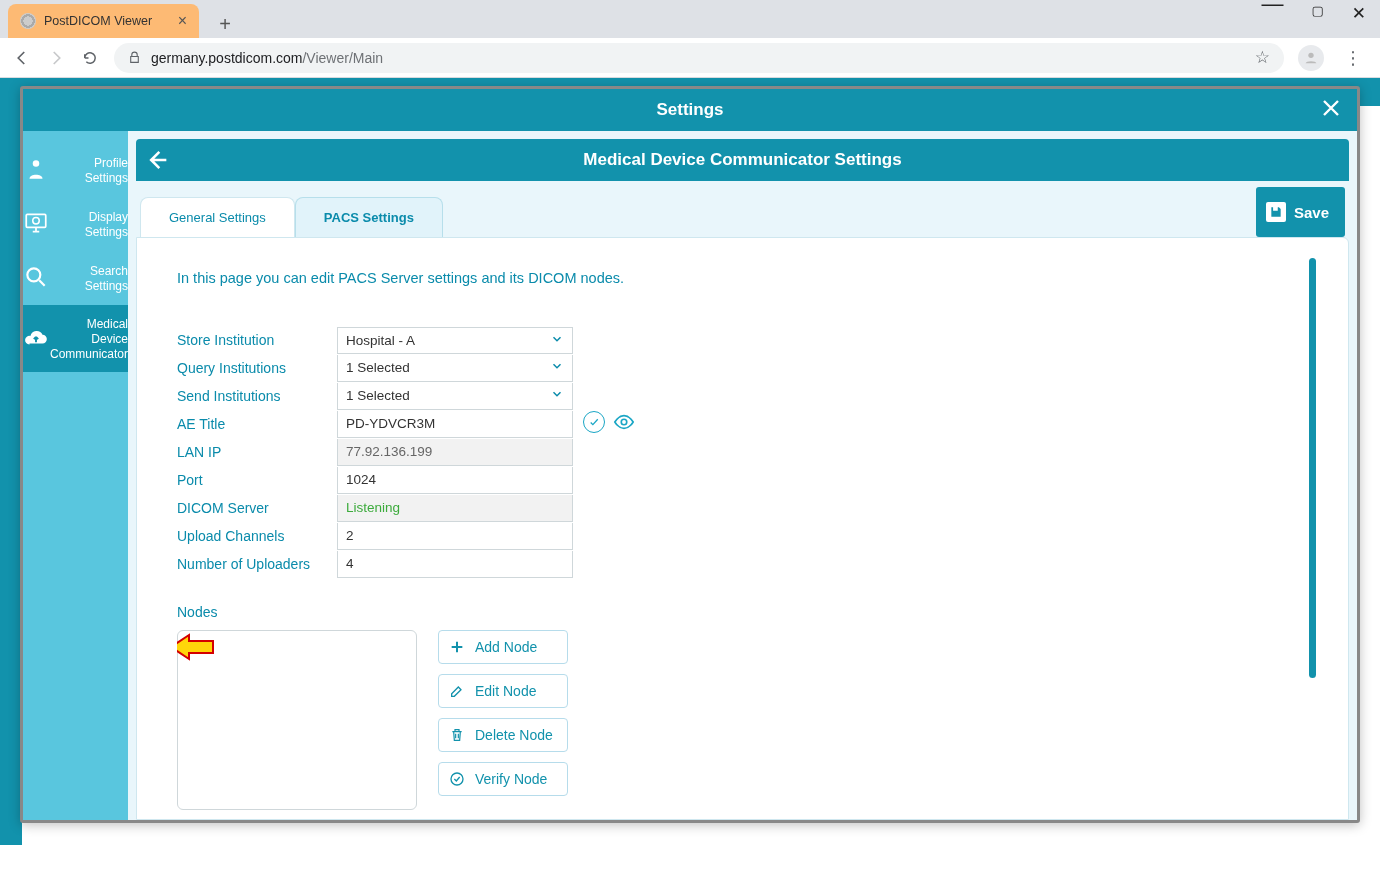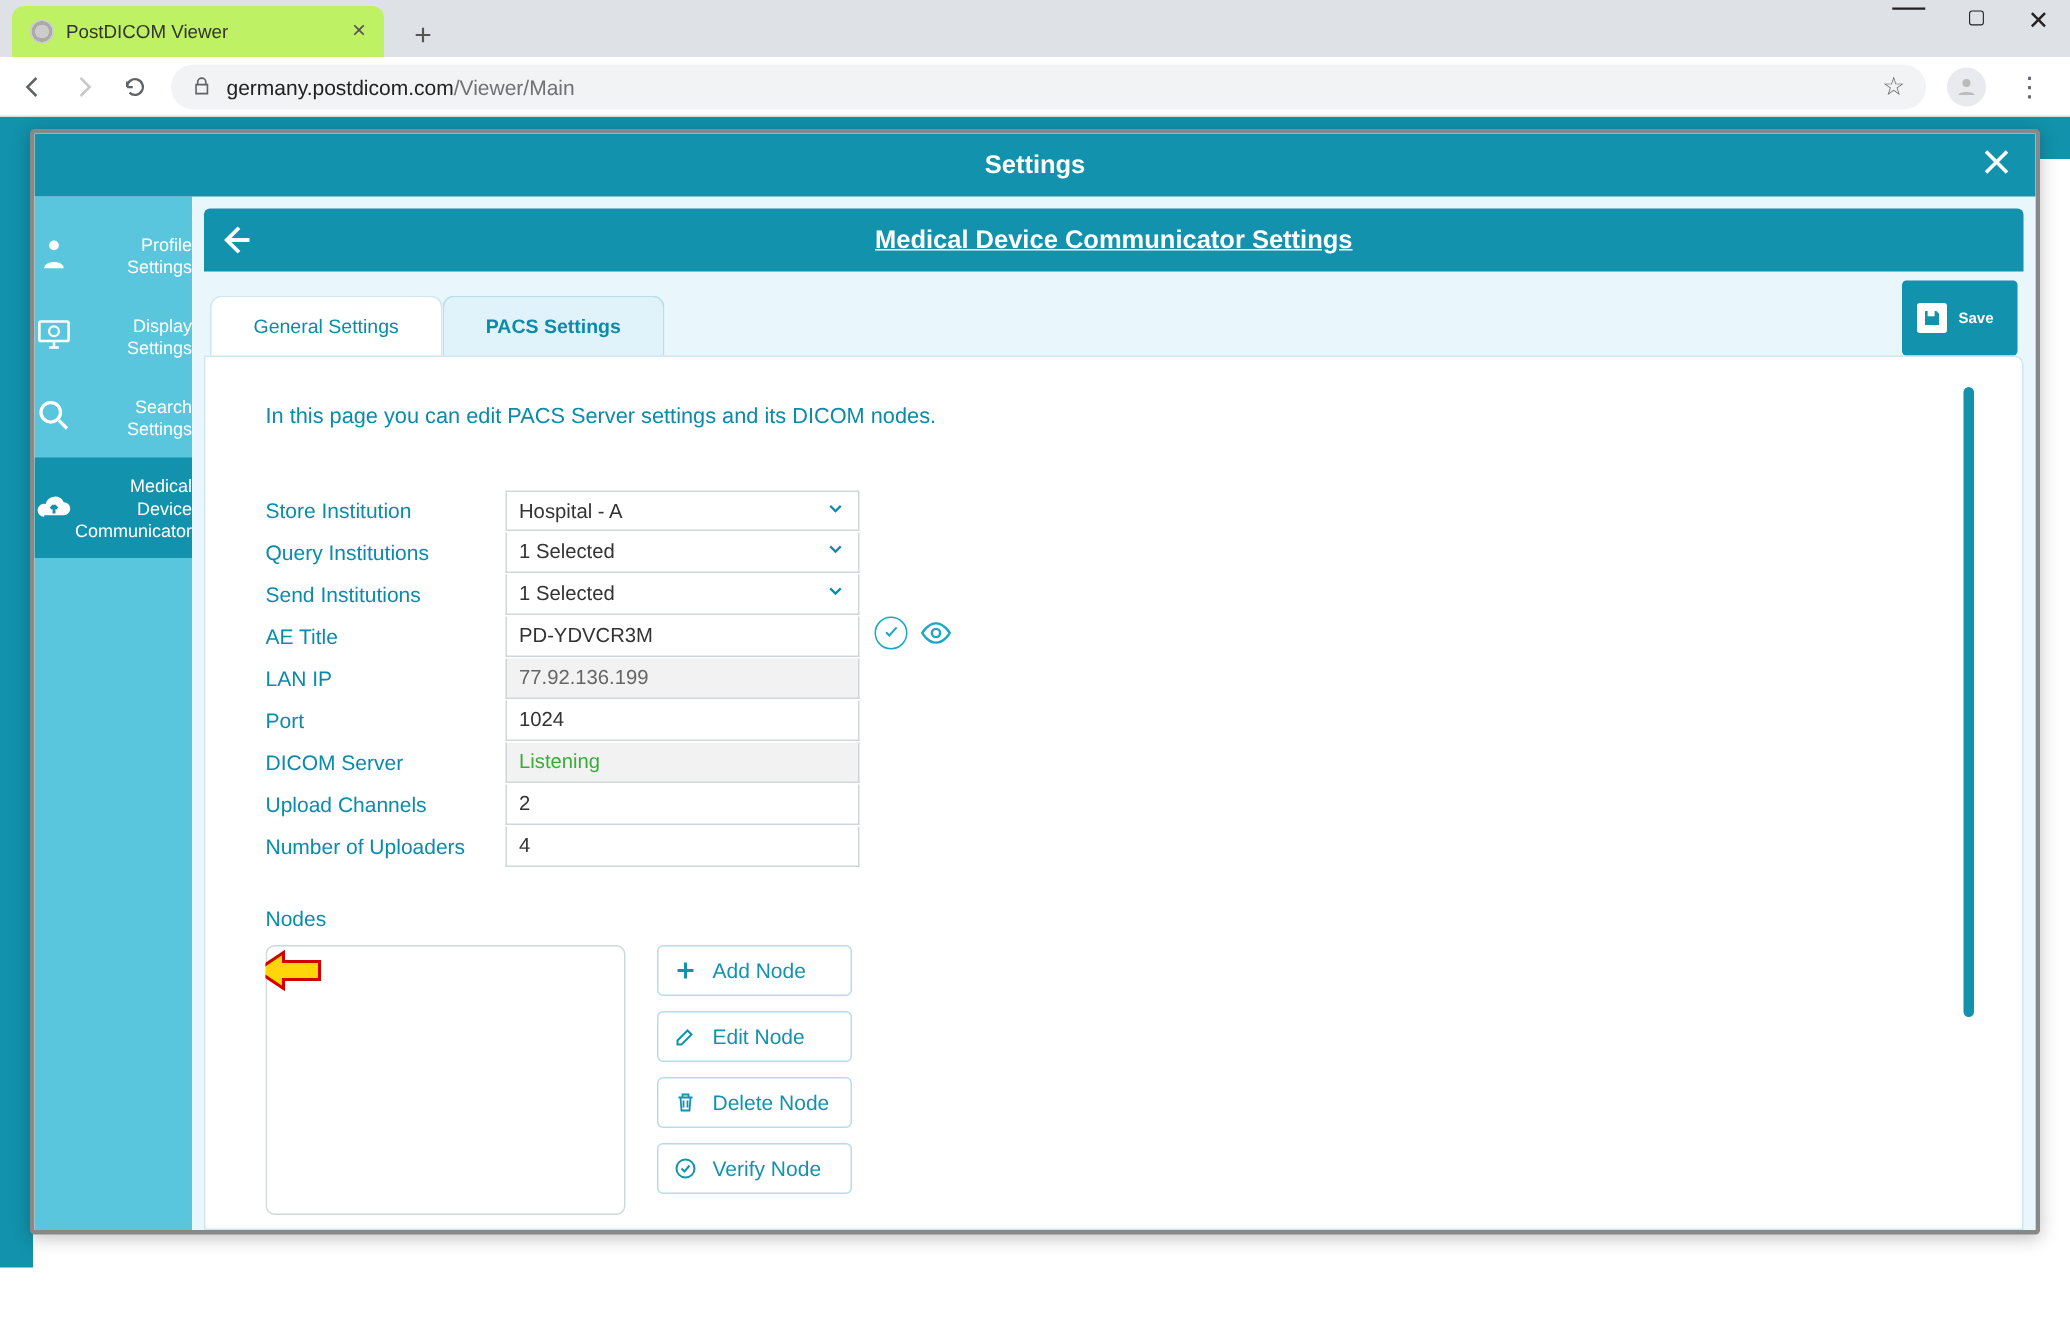--- a/index.html
+++ b/index.html
@@ -4,21 +4,21 @@
 <style>
   * { box-sizing: border-box; margin: 0; padding: 0; font-family: "Segoe UI", Arial, sans-serif; }
   body { width: 1380px; height: 880px; overflow: hidden; background: #fff; }
   .win-controls { margin-left: auto; display: flex; gap: 28px; font-size: 16px; color: #333; padding-right: 10px; }
   .win-min { font-size: 22px; line-height: 10px; }
   .win-max { font-size: 13px; }
   .win-close { font-size: 17px; }
 
   
   .tabbar { height: 38px; background: #dee1e6; display: flex; align-items: flex-end; padding: 0 8px; position: relative; }
-  .tab { height: 34px; background: #bef264; border-radius: 8px 8px 0 0; display: flex; align-items: center; padding: 0 12px; width: 248px; font-size: 12.5px; color: #333; position: relative; }
+  .tab { height: 34px; background: #fdba74; border-radius: 8px 8px 0 0; display: flex; align-items: center; padding: 0 12px; width: 191px; font-size: 12.5px; color: #333; position: relative; }
   .tab .favicon { width: 16px; height: 16px; border-radius: 50%; background: radial-gradient(circle, #ccc 40%, #aaa 41%, #aaa 60%, #ccc 61%); margin-right: 8px; }
   .tab .tab-close { margin-left: auto; font-size: 16px; color: #555; cursor: pointer; }
   .newtab { width: 28px; height: 28px; display: flex; align-items: center; justify-content: center; font-size: 20px; color: #555; margin-left: 12px; cursor: pointer; }
 
   
   .addrbar { height: 40px; background: #fff; display: flex; align-items: center; padding: 0 12px; gap: 14px; border-bottom: 1px solid #dadce0; }
   .navbtn { width: 20px; height: 20px; display: flex; align-items: center; justify-content: center; cursor: pointer; }
   .navbtn.disabled { opacity: 0.35; cursor: default; }
   .navbtn svg { width: 18px; height: 18px; }
   .addrbox { flex: 1; height: 30px; background: #f1f3f4; border-radius: 15px; display: flex; align-items: center; padding: 0 14px; font-size: 14px; color: #5f6368; }
@@ -46,32 +46,32 @@
 
   
   .leftnav { width: 105px; background: #59c6de; display: flex; flex-direction: column; align-items:center; padding-top: 12px; }
   .leftnav .item { width: 100%; padding: 12px 0 10px; display: flex; flex-direction: row; align-items: center; color: #fff; font-size: 12px; line-height: 1.25; text-align: right; cursor: pointer; }
   .leftnav .item.active { background: #1292ac; }
   .leftnav .item .ic { height: 28px; display:flex; align-items:center; justify-content:center; margin-bottom:4px; }
   .leftnav .item svg { width: 26px; height: 26px; fill:#fff; }
 
   
   .content { flex: 1; background: #e9f6fb; padding: 8px 8px 0 8px; display: flex; flex-direction: column; min-width:0;}
-  .subhead { height: 42px; background: #1292ac; color: #fff; display: flex; align-items: center; font-size: 17px; font-weight: 600; border-radius: 4px 4px 0 0; text-decoration: underline; }
+  .subhead { height: 42px; background: #1292ac; color: #fff; display: flex; align-items: center; font-size: 17px; font-weight: 600; border-radius: 4px 4px 0 0; }
   .subhead .back { width: 42px; display:flex; align-items:center; justify-content:center; cursor:pointer; }
   .subhead .back svg { width: 28px; height: 28px; stroke:#fff; stroke-width:2.2; fill:none; }
   .subhead .title { flex:1; text-align:center; margin-right: 42px; }
 
   .toprow { display:flex; align-items:flex-end; padding: 6px 4px 0 4px; }
   .tabgroup { display:flex; }
   .ctab { height: 40px; padding: 0 28px; display:flex; align-items:center; font-size: 13px; border: 1px solid #cfe7ef; border-bottom: none; border-radius: 8px 8px 0 0; cursor:pointer; background:#e6f4f9; color:#0a8bab; font-weight:500;}
   .ctab.inactive { background:#fff; color:#0a8bab; font-weight:500; }
   .ctab.active { background:#e1f3fa; color:#0a8bab; font-weight:700; border-color:#b7dfeb;}
   .saverow { margin-left:auto; }
-  .savebtn { height: 50px; background:#1292ac; color:#fff; border:none; border-radius:3px; padding: 0 16px 0 10px; font-size:10px; font-weight:600; display:flex; align-items:center; gap:8px; cursor:pointer; }
+  .savebtn { height: 50px; background:#1292ac; color:#fff; border:none; border-radius:3px; padding: 0 16px 0 10px; font-size:15px; font-weight:600; display:flex; align-items:center; gap:8px; cursor:pointer; }
   .savebtn .sicon { width:20px; height:20px; background:#fff; border-radius:2px; display:flex; align-items:center; justify-content:center;}
   .savebtn .sicon svg { width:14px; height:14px; fill:#1292ac; }
 
   .panel { flex:1; background:#fff; border:1px solid #cfe7ef; border-radius: 0 6px 0 0; padding: 20px 30px 6px 40px; overflow:hidden; position:relative; min-height:0; }
   .panel-inner { height: 100%; overflow:hidden; position:relative; }
   .scrollwrap { position:absolute; top:0; left:0; right:0; bottom:0; padding-right: 14px; }
   .scrollbar { position:absolute; top:0; right:2px; width:7px; height:420px; background:#1292ac; border-radius:4px; }
 
   .intro { color:#0a8bab; font-size:14.5px; margin: 12px 0 30px; font-weight:500; }
 

